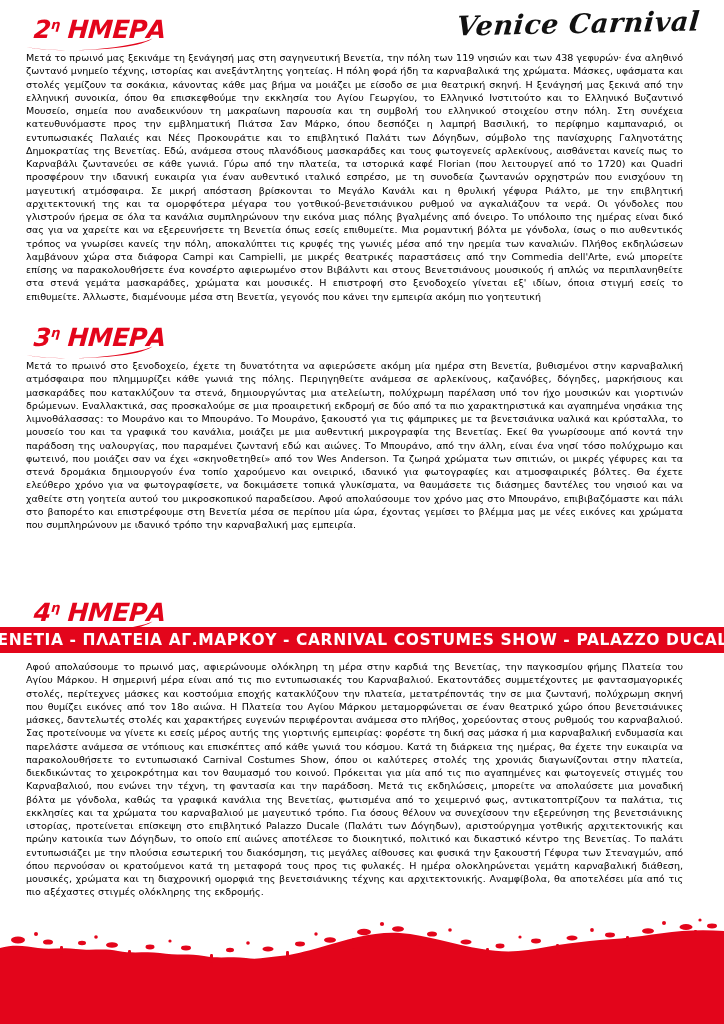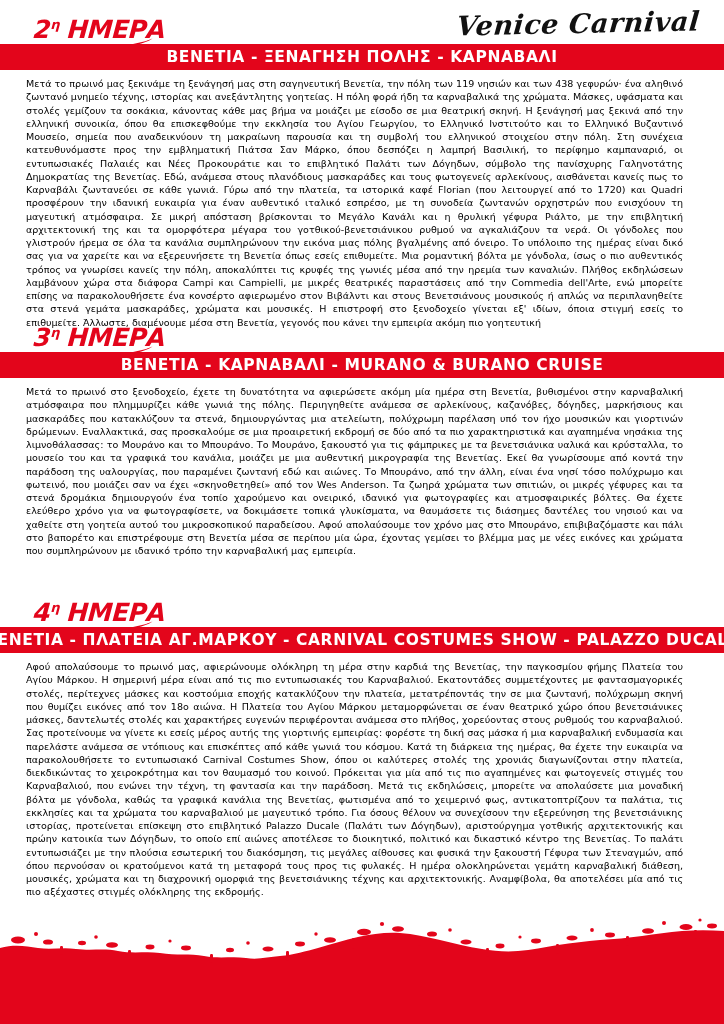--- a/index.html
+++ b/index.html
@@ -124,35 +124,29 @@
 
   <div class="brand">Venice Carnival</div>
 
   <div class="day-section sec-2">
     <div class="day-badge-row">
       <span class="day-badge"><span>2</span><span class="sup">η</span> <span>ΗΜΕΡΑ</span></span>
       <svg class="swoosh" viewBox="0 0 130 16">
         <path d="M2,11 C26,16 78,16 118,6 C124,4.5 128,3 129,1.5 C126,6 112,9.5 96,11.5 C64,15.5 24,15 2,11 Z" fill="#e3051b"></path>
       </svg>
     </div>
-    <div class="title-bar">
-      <span class="title-text">ΒΕΝΕΤΙΑ  -  ΞΕΝΑΓΗΣΗ ΠΟΛΗΣ  -  ΚΑΡΝΑΒΑΛΙ</span>
-    </div>
     <p class="day-body">Μετά το πρωινό μας ξεκινάμε τη ξενάγησή μας στη σαγηνευτική Βενετία, την πόλη των 119 νησιών και των 438 γεφυρών· ένα αληθινό ζωντανό μνημείο τέχνης, ιστορίας και ανεξάντλητης γοητείας. Η πόλη φορά ήδη τα καρναβαλικά της χρώματα. Μάσκες, υφάσματα και στολές γεμίζουν τα σοκάκια, κάνοντας κάθε μας βήμα να μοιάζει με είσοδο σε μια θεατρική σκηνή. Η ξενάγησή μας ξεκινά από την ελληνική συνοικία, όπου θα επισκεφθούμε την εκκλησία του Αγίου Γεωργίου, το Ελληνικό Ινστιτούτο και το Ελληνικό Βυζαντινό Μουσείο, σημεία που αναδεικνύουν τη μακραίωνη παρουσία και τη συμβολή του ελληνικού στοιχείου στην πόλη. Στη συνέχεια κατευθυνόμαστε προς την εμβληματική Πιάτσα Σαν Μάρκο, όπου δεσπόζει η λαμπρή Βασιλική, το περίφημο καμπαναριό, οι εντυπωσιακές Παλαιές και Νέες Προκουράτιε και το επιβλητικό Παλάτι των Δόγηδων, σύμβολο της πανίσχυρης Γαληνοτάτης Δημοκρατίας της Βενετίας. Εδώ, ανάμεσα στους πλανόδιους μασκαράδες και τους φωτογενείς αρλεκίνους, αισθάνεται κανείς πως το Καρναβάλι ζωντανεύει σε κάθε γωνιά. Γύρω από την πλατεία, τα ιστορικά καφέ Florian (που λειτουργεί από το 1720) και Quadri προσφέρουν την ιδανική ευκαιρία για έναν αυθεντικό ιταλικό εσπρέσο, με τη συνοδεία ζωντανών ορχηστρών που ενισχύουν τη μαγευτική ατμόσφαιρα. Σε μικρή απόσταση βρίσκονται το Μεγάλο Κανάλι και η θρυλική γέφυρα Ριάλτο, με την επιβλητική αρχιτεκτονική της και τα ομορφότερα μέγαρα του γοτθικού-βενετσιάνικου ρυθμού να αγκαλιάζουν τα νερά. Οι γόνδολες που γλιστρούν ήρεμα σε όλα τα κανάλια συμπληρώνουν την εικόνα μιας πόλης βγαλμένης από όνειρο. Το υπόλοιπο της ημέρας είναι δικό σας για να χαρείτε και να εξερευνήσετε τη Βενετία όπως εσείς επιθυμείτε. Μια ρομαντική βόλτα με γόνδολα, ίσως ο πιο αυθεντικός τρόπος να γνωρίσει κανείς την πόλη, αποκαλύπτει τις κρυφές της γωνιές μέσα από την ηρεμία των καναλιών. Πλήθος εκδηλώσεων λαμβάνουν χώρα στα διάφορα Campi και Campielli, με μικρές θεατρικές παραστάσεις από την Commedia dell'Arte, ενώ μπορείτε επίσης να παρακολουθήσετε ένα κονσέρτο αφιερωμένο στον Βιβάλντι και στους Βενετσιάνους μουσικούς ή απλώς να περιπλανηθείτε στα στενά γεμάτα μασκαράδες, χρώματα και μουσικές. Η επιστροφή στο ξενοδοχείο γίνεται εξ' ιδίων, όποια στιγμή εσείς το επιθυμείτε. Άλλωστε, διαμένουμε μέσα στη Βενετία, γεγονός που κάνει την εμπειρία ακόμη πιο γοητευτική</p>
   </div>
 
   <div class="day-section sec-3">
     <div class="day-badge-row">
       <span class="day-badge"><span>3</span><span class="sup">η</span> <span>ΗΜΕΡΑ</span></span>
       <svg class="swoosh" viewBox="0 0 130 16">
         <path d="M2,11 C26,16 78,16 118,6 C124,4.5 128,3 129,1.5 C126,6 112,9.5 96,11.5 C64,15.5 24,15 2,11 Z" fill="#e3051b"></path>
       </svg>
-    </div>
-    <div class="title-bar">
-      <span class="title-text">ΒΕΝΕΤΙΑ - ΚΑΡΝΑΒΑΛΙ - MURANO &amp; BURANO CRUISE</span>
     </div>
     <p class="day-body">Μετά το πρωινό στο ξενοδοχείο, έχετε τη δυνατότητα να αφιερώσετε ακόμη μία ημέρα στη Βενετία, βυθισμένοι στην καρναβαλική ατμόσφαιρα που πλημμυρίζει κάθε γωνιά της πόλης. Περιηγηθείτε ανάμεσα σε αρλεκίνους, καζανόβες, δόγηδες, μαρκήσιους και μασκαράδες που κατακλύζουν τα στενά, δημιουργώντας μια ατελείωτη, πολύχρωμη παρέλαση υπό τον ήχο μουσικών και γιορτινών δρώμενων. Εναλλακτικά, σας προσκαλούμε σε μια προαιρετική εκδρομή σε δύο από τα πιο χαρακτηριστικά και αγαπημένα νησάκια της λιμνοθάλασσας: το Μουράνο και το Μπουράνο. Το Μουράνο, ξακουστό για τις φάμπρικες με τα βενετσιάνικα υαλικά και κρύσταλλα, το μουσείο του και τα γραφικά του κανάλια, μοιάζει με μια αυθεντική μικρογραφία της Βενετίας. Εκεί θα γνωρίσουμε από κοντά την παράδοση της υαλουργίας, που παραμένει ζωντανή εδώ και αιώνες. Το Μπουράνο, από την άλλη, είναι ένα νησί τόσο πολύχρωμο και φωτεινό, που μοιάζει σαν να έχει «σκηνοθετηθεί» από τον Wes Anderson. Τα ζωηρά χρώματα των σπιτιών, οι μικρές γέφυρες και τα στενά δρομάκια δημιουργούν ένα τοπίο χαρούμενο και ονειρικό, ιδανικό για φωτογραφίες και ατμοσφαιρικές βόλτες. Θα έχετε ελεύθερο χρόνο για να φωτογραφίσετε, να δοκιμάσετε τοπικά γλυκίσματα, να θαυμάσετε τις διάσημες δαντέλες του νησιού και να χαθείτε στη γοητεία αυτού του μικροσκοπικού παραδείσου. Αφού απολαύσουμε τον χρόνο μας στο Μπουράνο, επιβιβαζόμαστε και πάλι στο βαπορέτο και επιστρέφουμε στη Βενετία μέσα σε περίπου μία ώρα, έχοντας γεμίσει το βλέμμα μας με νέες εικόνες και χρώματα που συμπληρώνουν με ιδανικό τρόπο την καρναβαλική μας εμπειρία.</p>
   </div>
 
   <div class="day-section sec-4">
     <div class="day-badge-row">
       <span class="day-badge"><span>4</span><span class="sup">η</span> <span>ΗΜΕΡΑ</span></span>
       <svg class="swoosh" viewBox="0 0 130 16">
         <path d="M2,11 C26,16 78,16 118,6 C124,4.5 128,3 129,1.5 C126,6 112,9.5 96,11.5 C64,15.5 24,15 2,11 Z" fill="#e3051b"></path>
       </svg>

